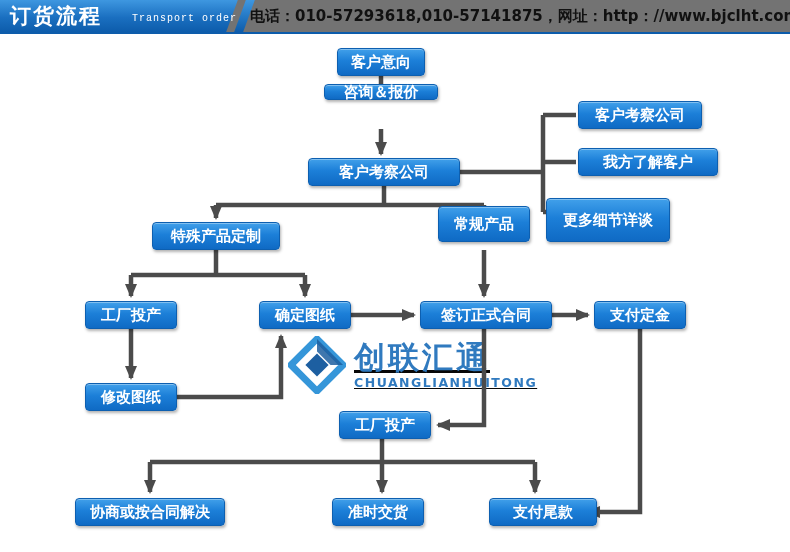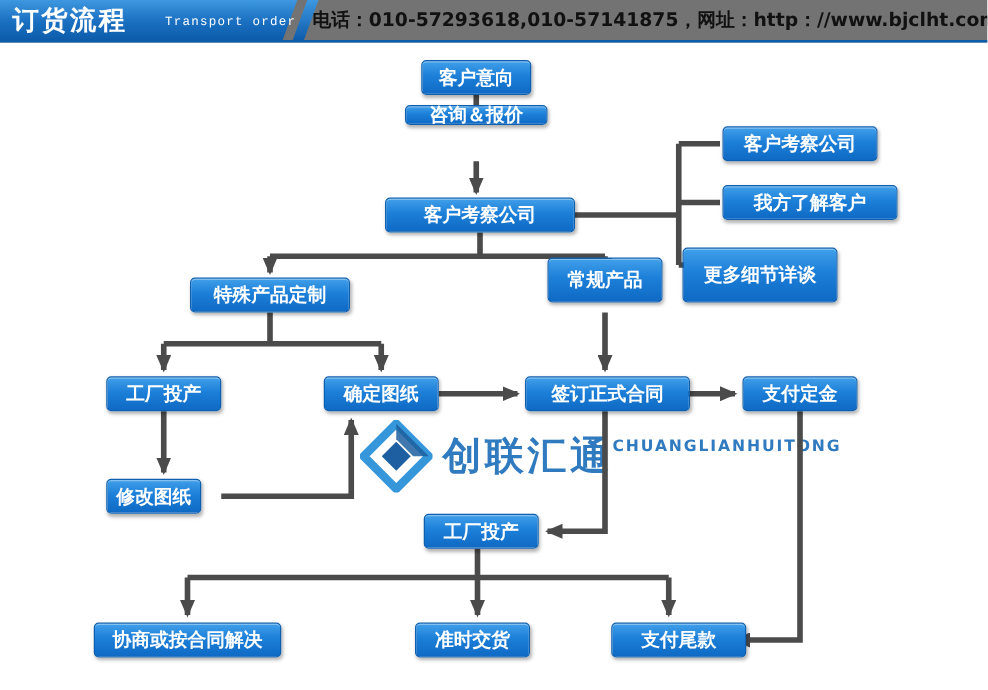--- a/index.html
+++ b/index.html
@@ -36,21 +36,21 @@
   .header-contact{
     position:absolute;left:250px;top:0;height:32px;line-height:32px;
     color:#111111;font-size:15px;font-weight:bold;white-space:nowrap;
   }
   
   .logo{
     position:absolute;left:288px;top:336px;z-index:0;display:flex;align-items:center;
     opacity:.97;
   }
   .logo-icon{width:58px;height:58px;}
-  .logo-text{margin-left:8px;display:flex;flex-direction:row;}
+  .logo-text{margin-left:8px;display:flex;flex-direction:column;text-decoration:underline;}
   .logo-brand{
     color:#2a76bd;font-size:31px;font-weight:bold;letter-spacing:3px;line-height:34px;
     font-family:"DejaVu Sans",sans-serif;
   }
   .logo-latin{
     color:#2a76bd;font-size:12.5px;font-weight:bold;letter-spacing:1.5px;margin-top:1px;
   }
   
   .arrows{position:absolute;left:0;top:0;z-index:1;}
   .node{
@@ -139,17 +139,17 @@
 <div class="node" style="left:308px;top:158px;width:152px;height:28px">客户考察公司</div>
 <div class="node" style="left:578px;top:101px;width:124px;height:28px">客户考察公司</div>
 <div class="node" style="left:578px;top:148px;width:140px;height:28px">我方了解客户</div>
 <div class="node" style="left:546px;top:198px;width:124px;height:44px">更多细节详谈</div>
 <div class="node" style="left:152px;top:222px;width:128px;height:28px">特殊产品定制</div>
 <div class="node" style="left:438px;top:206px;width:92px;height:36px">常规产品</div>
 <div class="node" style="left:85px;top:301px;width:92px;height:28px">工厂投产</div>
 <div class="node" style="left:259px;top:301px;width:92px;height:28px">确定图纸</div>
 <div class="node" style="left:420px;top:301px;width:132px;height:28px">签订正式合同</div>
 <div class="node" style="left:594px;top:301px;width:92px;height:28px">支付定金</div>
-<div class="node" style="left:85px;top:383px;width:76px;height:28px">修改图纸</div>
+<div class="node" style="left:85px;top:383px;width:92px;height:28px">修改图纸</div>
 <div class="node" style="left:339px;top:411px;width:92px;height:28px">工厂投产</div>
 <div class="node" style="left:75px;top:498px;width:150px;height:28px">协商或按合同解决</div>
 <div class="node" style="left:332px;top:498px;width:92px;height:28px">准时交货</div>
 <div class="node" style="left:489px;top:498px;width:108px;height:28px">支付尾款</div>
 
 </body></html>

